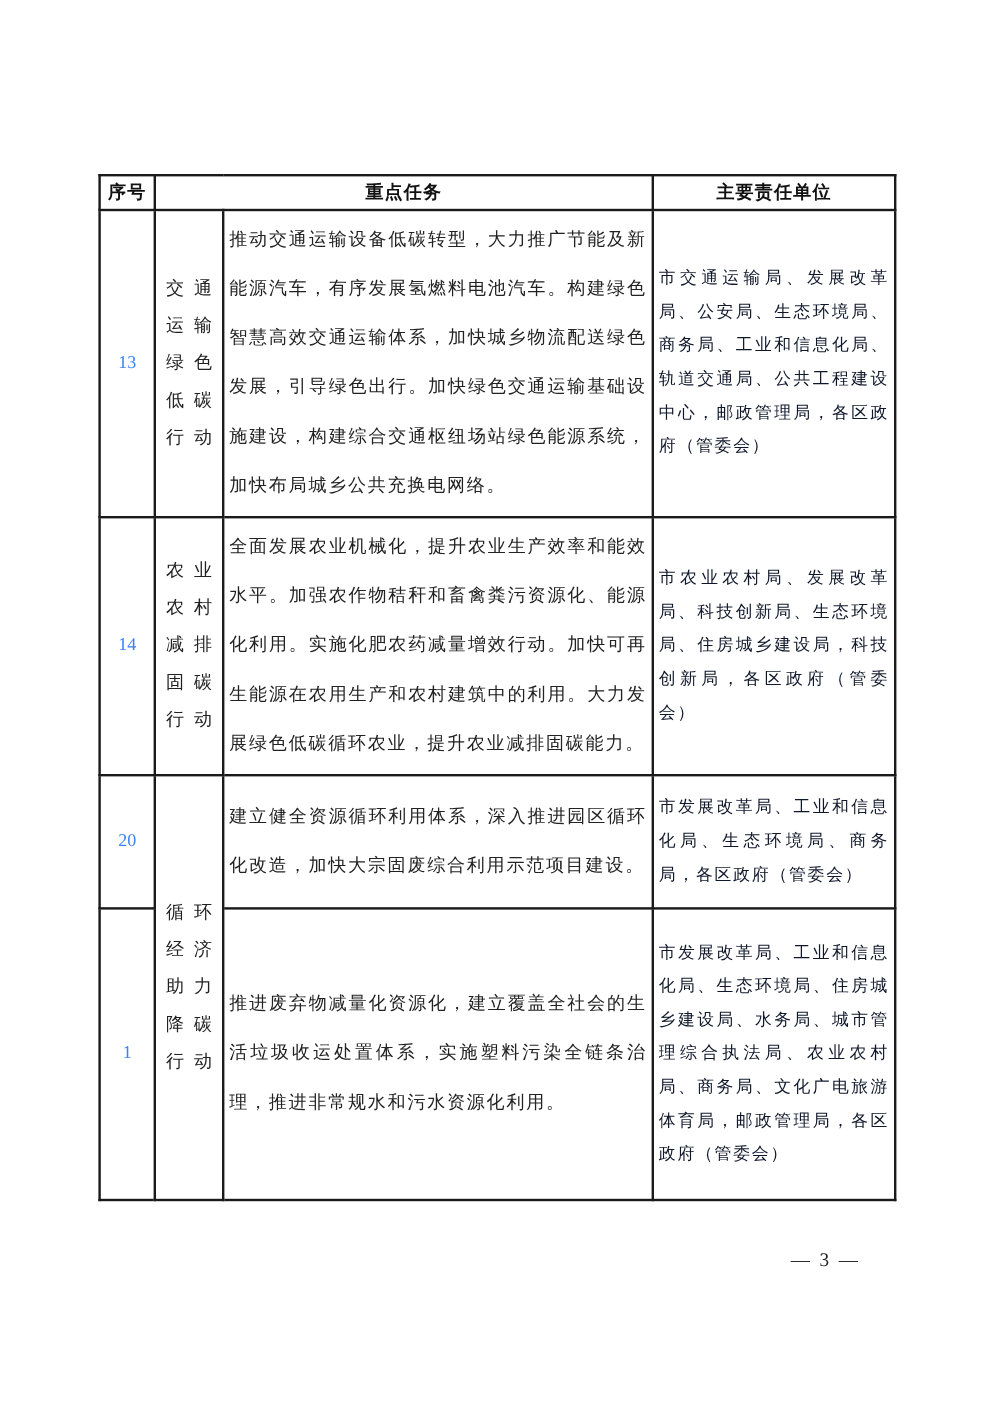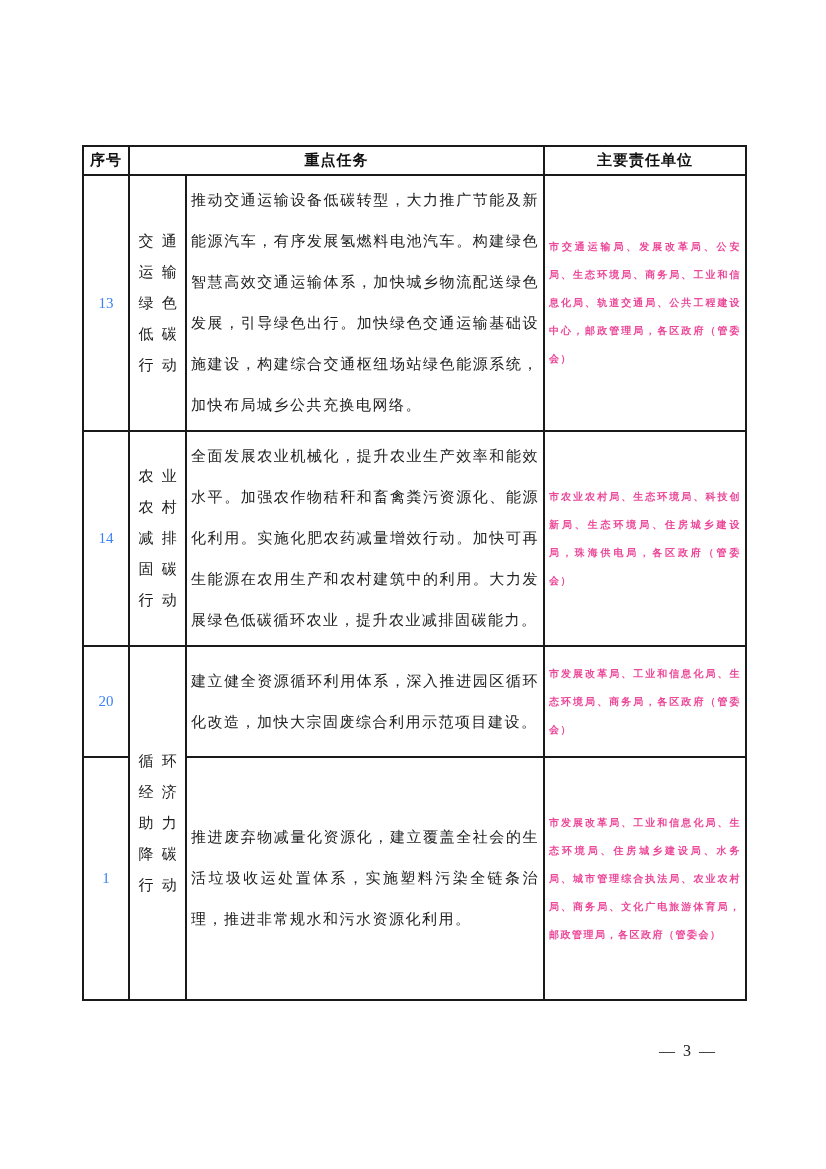--- a/index.html
+++ b/index.html
@@ -59,28 +59,27 @@
   td.task-cell {
     font-size: 15px;
     line-height: 41px;
     padding: 6px 8px 6px 8px;
     text-align: justify;
     text-justify: inter-character;
     letter-spacing: 1.5px;
     color: #222;
   }
   td.unit-cell {
-    font-size: 10px;
+    font-size: 14px;
     line-height: 28px;
     padding: 6px 9px 6px 8px;
     text-align: justify;
     text-justify: inter-character;
     letter-spacing: 1.5px;
-    color: #ec4899;
-    font-weight: bold;
+    color: #0f172a;
   }
   .page-number {
     position: absolute;
     left: 642px;
     top: 1042px;
     width: 92px;
     text-align: center;
     font-size: 16px;
     letter-spacing: 2px;
     color: #222;
@@ -123,21 +122,21 @@
     <tr style="height:183px">
       <td class="no-cell">14</td>
       <td class="cat-cell">
         <div class="cat-line">农业</div>
         <div class="cat-line">农村</div>
         <div class="cat-line">减排</div>
         <div class="cat-line">固碳</div>
         <div class="cat-line">行动</div>
       </td>
       <td class="task-cell">全面发展农业机械化，提升农业生产效率和能效水平。加强农作物秸秆和畜禽粪污资源化、能源化利用。实施化肥农药减量增效行动。加快可再生能源在农用生产和农村建筑中的利用。大力发展绿色低碳循环农业，提升农业减排固碳能力。</td>
-      <td class="unit-cell">市农业农村局、生态环境局、科技创新局、生态环境局、住房城乡建设局，珠海供电局，各区政府（管委会）</td>
+      <td class="unit-cell">市农业农村局、发展改革局、科技创新局、生态环境局、住房城乡建设局，科技创新局，各区政府（管委会）</td>
     </tr>
 
     <tr style="height:111px">
       <td class="no-cell">20</td>
       <td class="cat-cell" rowspan="2">
         <div class="cat-line">循环</div>
         <div class="cat-line">经济</div>
         <div class="cat-line">助力</div>
         <div class="cat-line">降碳</div>
         <div class="cat-line">行动</div>

